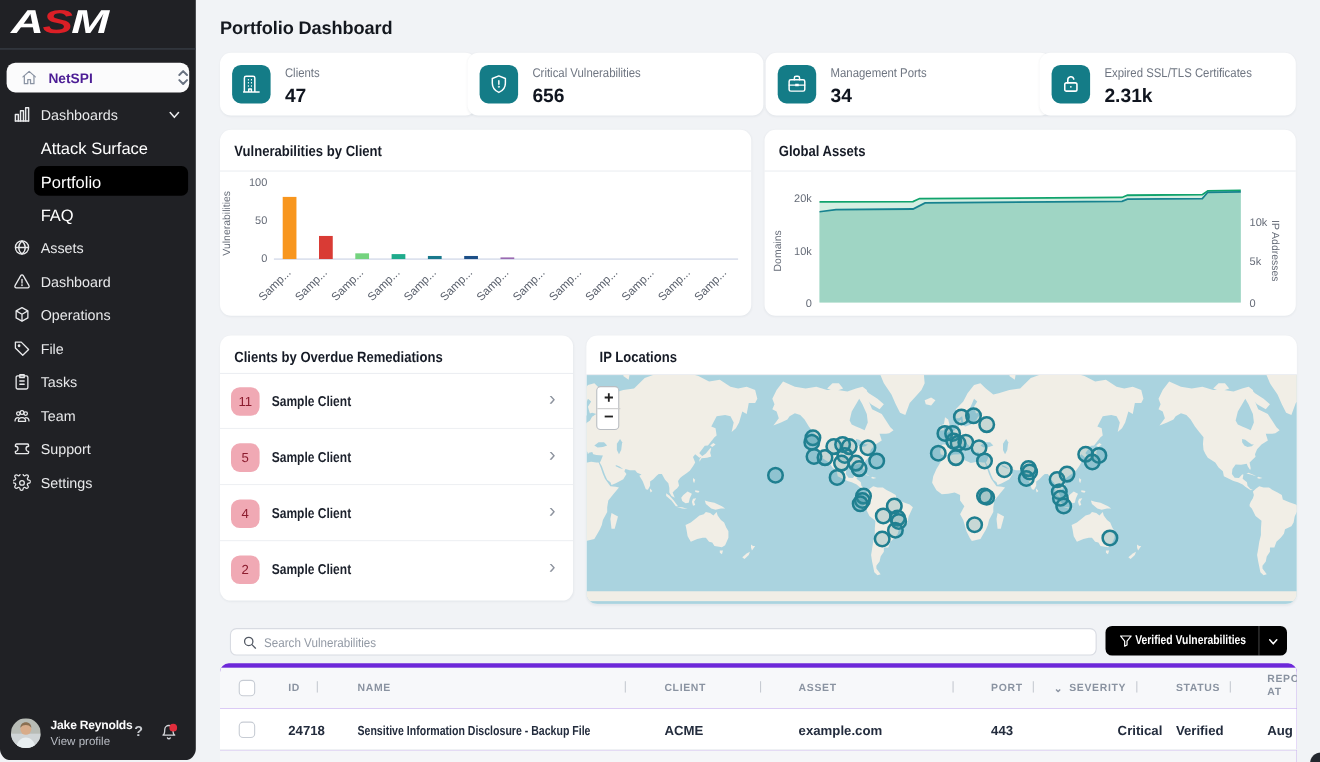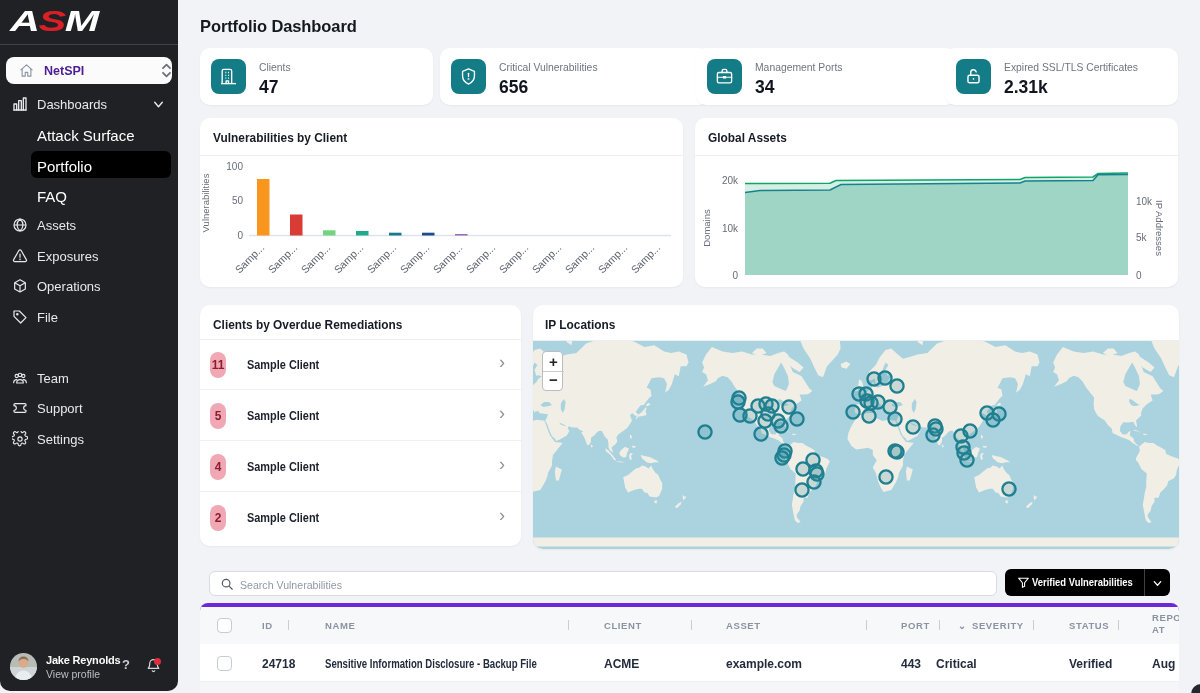--- a/index.html
+++ b/index.html
@@ -18,21 +18,21 @@
 .sub { position:absolute; left:37px; font-size:15px; color:#ffffff; }
 #foot { position:absolute; left:0; top:645px; width:178px; height:46px; }
 .card { position:absolute; background:#fff; border-radius:10px; box-shadow:0 1px 2px rgba(20,30,60,0.05); }
 .static { position:absolute; left:11px; top:11px; width:35px; height:35px; background:#147c87; border-radius:8px; }
 .statlb { position:absolute; left:59px; top:13px; font-size:11.5px; color:#6e7581; transform:scaleX(0.9); transform-origin:left center; white-space:nowrap; }
 .statv { position:absolute; left:59px; top:29px; font-size:17.5px; font-weight:bold; color:#10151f; }
 .ctitle { position:absolute; left:13px; top:12px; font-size:13.5px; font-weight:bold; color:#161b26; transform:scaleX(0.88); transform-origin:left center; white-space:nowrap; }
 .csep { position:absolute; left:0; width:100%; height:1px; background:#eceef2; }
 
 .orow { position:absolute; left:0; width:321px; height:51px; border-bottom:1px solid #eef0f3; }
-.badge { position:absolute; left:10px; top:12.5px; width:16px; height:26px; background:#f0a9b4; border-radius:8px; text-align:center; line-height:26px; font-size:12px; font-weight:bold; color:#8c1d2f; }
+.badge { position:absolute; left:10px; top:12.5px; width:26px; height:26px; background:#f0a9b4; border-radius:8px; text-align:center; line-height:26px; font-size:12px; font-weight:normal; color:#8c1d2f; }
 .cname { position:absolute; left:47px; top:18px; font-size:13px; font-weight:bold; color:#1b202b; transform:scaleX(0.84); transform-origin:left center; white-space:nowrap; }
 .chev { position:absolute; left:299px; top:13px; font-size:18px; color:#8d939e; }
 .cb { position:absolute; left:17px; width:15px; height:15px; border:1.5px solid #c7ccd4; border-radius:4px; background:#fff; }
 .th { position:absolute; top:13px; font-size:9.5px; font-weight:bold; color:#8a93a1; letter-spacing:0.6px; white-space:nowrap; }
 .ts { position:absolute; top:11px; font-size:11px; color:#c3c8cf; }
 .td { position:absolute; top:13px; font-size:12px; font-weight:bold; color:#232c3d; white-space:nowrap; }
 </style>
 </head>
 <body>
 <div id="sidebar">
@@ -72,35 +72,42 @@
         <path d="M3 12h18M12 3c3 2.7 4.5 5.7 4.5 9S15 18.3 12 21c-3-2.7-4.5-5.7-4.5-9S9 5.7 12 3z"></path>
       </svg>
     <div class="tx">Assets</div>
   </div>
   <div class="nav" style="top:240.5px">
     <svg class="ic" viewBox="0 0 24 24" fill="none" stroke="#e8e9eb" stroke-width="1.8" stroke-linecap="round" stroke-linejoin="round">
         <path d="M10.3 3.8L2.5 17.5c-.8 1.3.2 3 1.7 3h15.6c1.5 0 2.5-1.7 1.7-3L13.7 3.8c-.75-1.3-2.65-1.3-3.4 0z"></path>
         <path d="M12 9v5"></path>
         <circle cx="12" cy="17" r="0.4" fill="#e8e9eb"></circle>
       </svg>
-    <div class="tx">Exposures</div>
+    <div class="tx">Dashboard</div>
   </div>
   <div class="nav" style="top:271px">
     <svg class="ic" viewBox="0 0 24 24" fill="none" stroke="#e8e9eb" stroke-width="1.8" stroke-linejoin="round">
         <path d="M12 2.5l8 4.5v9.5l-8 4.5-8-4.5V7z"></path>
         <path d="M4 7l8 4.5L20 7M12 11.5V21"></path>
       </svg>
     <div class="tx">Operations</div>
   </div>
   <div class="nav" style="top:301.5px">
     <svg class="ic" viewBox="0 0 24 24" fill="none" stroke="#e8e9eb" stroke-width="1.8" stroke-linecap="round" stroke-linejoin="round">
         <path d="M3 3h8l10 10-8 8L3 11z"></path>
         <circle cx="8" cy="8" r="1" fill="#e8e9eb"></circle>
       </svg>
     <div class="tx">File</div>
+  </div>
+  <div class="nav" style="top:332px">
+    <svg class="ic" viewBox="0 0 24 24" fill="none" stroke="#e8e9eb" stroke-width="1.8" stroke-linecap="round" stroke-linejoin="round">
+        <rect x="4" y="4" width="16" height="18" rx="2"></rect>
+        <path d="M9 2.5h6v4H9zM9 11h6M9 15.5h6"></path>
+      </svg>
+    <div class="tx">Tasks</div>
   </div>
   <div class="nav" style="top:362.5px">
     <svg class="ic" viewBox="0 0 24 24" fill="none" stroke="#e8e9eb" stroke-width="1.7" stroke-linecap="round" stroke-linejoin="round">
         <circle cx="7" cy="9" r="2.4"></circle>
         <circle cx="17" cy="9" r="2.4"></circle>
         <circle cx="12" cy="7.5" r="2.6"></circle>
         <path d="M2.5 19c0-2.5 2-4.5 4.5-4.5M21.5 19c0-2.5-2-4.5-4.5-4.5M7 19.5c0-2.8 2.2-5 5-5s5 2.2 5 5z"></path>
       </svg>
     <div class="tx">Team</div>
   </div>
@@ -151,21 +158,21 @@
         <svg style="position:absolute;left:8px;top:8px" width="19" height="19" viewBox="0 0 24 24" fill="none" stroke="#fff" stroke-width="1.7" stroke-linejoin="round">
           <path d="M4 21V5a2 2 0 012-2h8a2 2 0 012 2v16"></path>
           <path d="M2.5 21h19"></path>
           <path d="M8 7h1.2M11.5 7h1.2M8 10.5h1.2M11.5 10.5h1.2M8 14h1.2M11.5 14h1.2"></path>
           <path d="M9 21v-3.5h3V21"></path>
         </svg>
       </div>
   <div class="statlb">Clients</div>
       <div class="statv">47</div>
 </div>
-<div class="card" style="left:440px;top:48px;width:269px;height:57px">
+<div class="card" style="left:425px;top:48px;width:269px;height:57px">
   <div class="static">
         <svg style="position:absolute;left:8px;top:8px" width="19" height="19" viewBox="0 0 24 24" fill="none" stroke="#fff" stroke-width="1.7" stroke-linecap="round" stroke-linejoin="round">
           <path d="M12 2.5l7.5 3v5.5c0 5-3.2 8.7-7.5 10.5-4.3-1.8-7.5-5.5-7.5-10.5V5.5z"></path>
           <path d="M12 8v4"></path>
           <circle cx="12" cy="15" r="0.4" fill="#fff"></circle>
         </svg>
       </div>
   <div class="statlb">Critical Vulnerabilities</div>
       <div class="statv">656</div>
 </div>
@@ -494,20 +501,20 @@
         <div class="ts" style="left:917px">|</div>
     <div class="th" style="left:952px;top:5px;line-height:12px">REPORTED<br>AT</div>
   </div>
   <div class="abs" style="left:0;top:41px;width:979px;height:38px;background:#fff;border-bottom:1px solid #eef0f3">
     <div class="cb" style="top:12px"></div>
     <div class="td" style="left:62px">24718</div>
     <div class="td" style="left:125px;transform:scaleX(0.8);transform-origin:left center">Sensitive Information Disclosure - Backup File</div>
     <div class="td" style="left:404px">ACME</div>
     <div class="td" style="left:526px">example.com</div>
     <div class="td" style="left:701px">443</div>
-    <div class="td" style="left:736px">Critical</div>
+    <div class="td" style="left:816px">Critical</div>
     <div class="td" style="left:869px">Verified</div>
     <div class="td" style="left:952px">Aug 0</div>
   </div>
   <div class="abs" style="left:0;top:79px;width:979px;height:11px;background:#f5f6f8"></div>
 </div>
 <div class="abs" style="left:1191px;top:684px;width:20px;height:20px;border-radius:50%;background:#23272e"></div>
 </div>
 
 </body></html>

